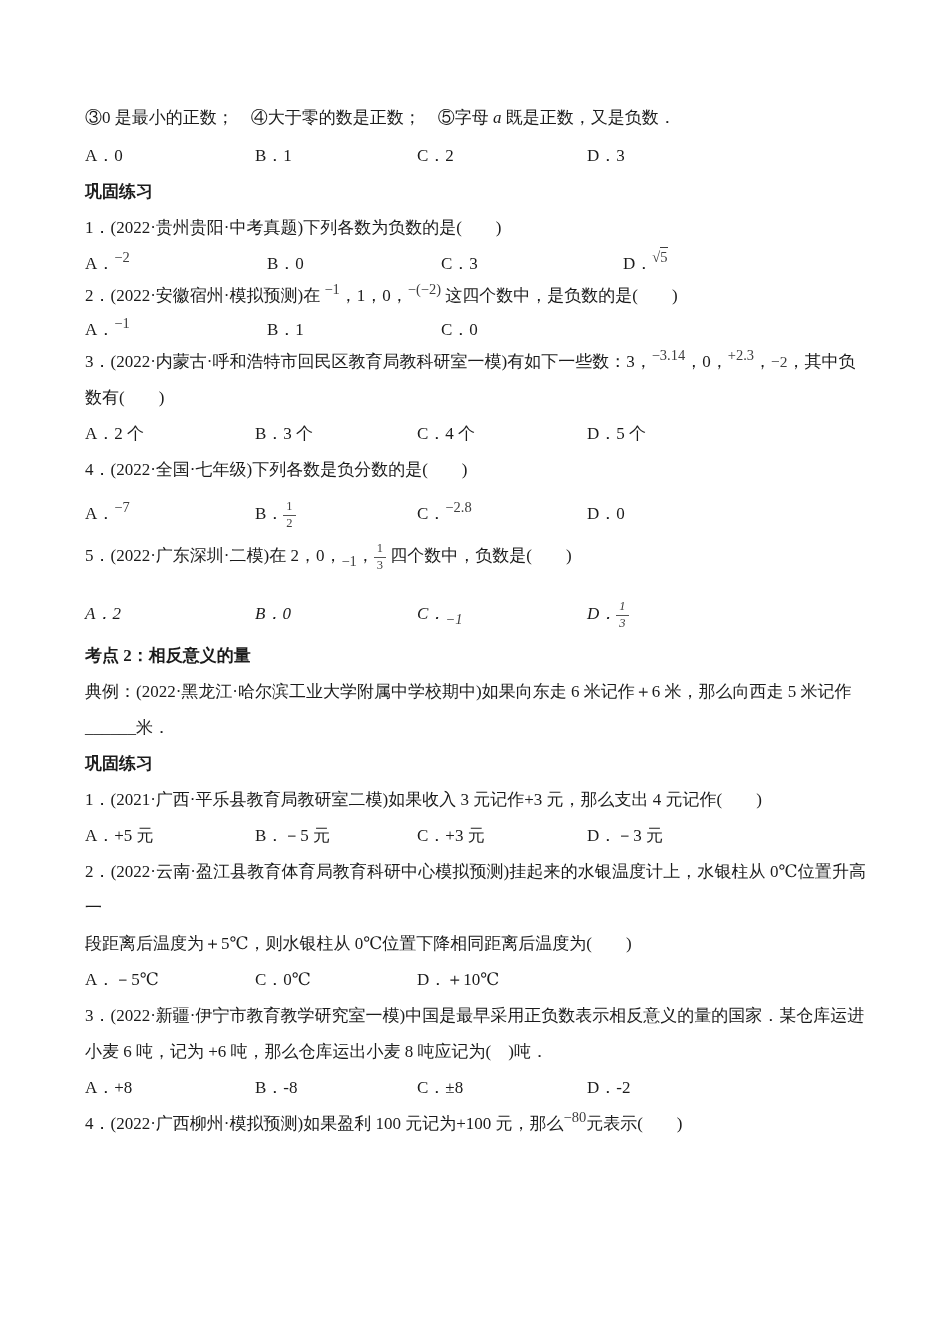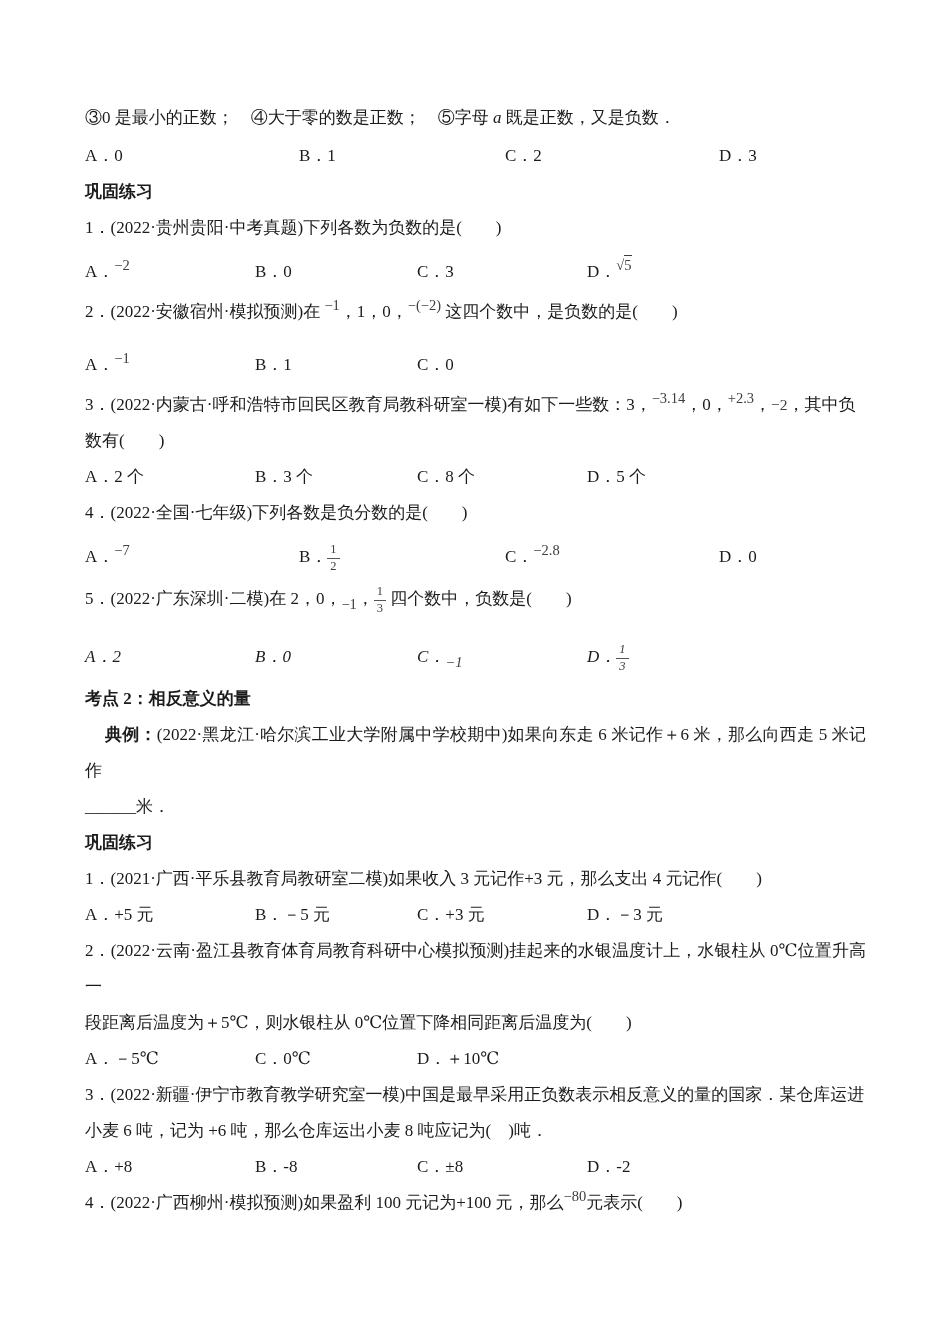--- a/index.html
+++ b/index.html
@@ -8,44 +8,44 @@
     width: 950px; height: 1344px;
     background: #ffffff;
     font-family: "Liberation Serif", "DejaVu Serif", serif;
     font-size: 17px;
     color: #1b1b1b;
     overflow: hidden;
   }
   .sheet { padding: 100px 84px 0 85px; width: 950px; }
   p.line { margin: 0; line-height: 36px; text-align: justify; }
   .heading { font-weight: bold; }
-  b.lead { font-weight: bold; margin-left: 20px; }
+  b.lead { font-weight: normal; }
   .opts {
     display: grid;
     grid-template-columns: 170px 162px 170px auto;
     line-height: 36px;
     margin: 0;
   }
-  .opts.tall { line-height: 44px; }
+  .opts.tall { line-height: 28px; gap: 12px; }
   .opts.fracrow { line-height: 48px; }
   .opt { white-space: nowrap; }
   .math { font-family: "Liberation Serif", "DejaVu Serif", serif; color: #3d3d3d; }
   .sup { display: inline-block; transform: translateY(-7px); font-size: 14.5px; }
   .base { font-size: 15.5px; }
   .low { display: inline-block; transform: translateY(5px); font-size: 14.5px; }
   .frac {
     display: inline-block; vertical-align: middle; text-align: center;
     font-size: 12.5px; line-height: 1.25; color: #3d3d3d;
     font-family: "Liberation Serif", "DejaVu Serif", serif;
   }
   .frac .num { display: block; border-bottom: 1px solid #555; padding: 0 3px; }
   .frac .den { display: block; }
   .radicand { border-top: 1px solid #3d3d3d; padding-top: 1px; }
   .var { font-style: italic; }
-  .mt2 { margin-top: 2px; gap: 44px; } .mt4 { margin-top: 4px; } .mt8 { margin-top: 13px; }
+  .mt2 { margin-top: 2px; } .mt4 { margin-top: 4px; } .mt8 { margin-top: 2px; }
   .mt16 { margin-top: 16px; font-style: italic; } .mt18 { margin-top: 18px; } .mt20 { margin-top: 20px; }
   .mt24 { margin-top: 24px; }
 </style>
 </head>
 <body>
 
 <div class="sheet">
 
   <p class="line"><span>③0 是最小的正数；　④大于零的数是正数；　⑤字母 </span><span class="var">a</span><span> 既是正数，又是负数．</span></p>
 
@@ -70,21 +70,21 @@
   <div class="opts tall mt8">
     <div class="opt"><span>A．</span><span class="math sup">−1</span></div>
     <div class="opt"><span>B．</span><span>1</span></div>
     <div class="opt"><span>C．</span><span>0</span></div>
   </div>
 
   <p class="line mt20"><span>3．(2022·内蒙古·呼和浩特市回民区教育局教科研室一模)有如下一些数：3，</span><span class="math sup">−3.14</span><span>，0，</span><span class="math sup">+2.3</span><span>，</span><span class="math base">−2</span><span>，其中负</span><br><span>数有(　　)</span></p>
   <div class="opts">
     <div class="opt"><span>A．</span><span>2 个</span></div>
     <div class="opt"><span>B．</span><span>3 个</span></div>
-    <div class="opt"><span>C．</span><span>8 个</span></div>
+    <div class="opt"><span>C．</span><span>4 个</span></div>
     <div class="opt"><span>D．</span><span>5 个</span></div>
   </div>
 
   <p class="line mt2">4．(2022·全国·七年级)下列各数是负分数的是(　　)</p>
   <div class="opts fracrow mt2">
     <div class="opt"><span>A．</span><span class="math sup">−7</span></div>
     <div class="opt"><span>B．</span><span class="frac"><span class="num">1</span><span class="den">2</span></span></div>
     <div class="opt"><span>C．</span><span class="math sup">−2.8</span></div>
     <div class="opt"><span>D．</span><span>0</span></div>
   </div>

